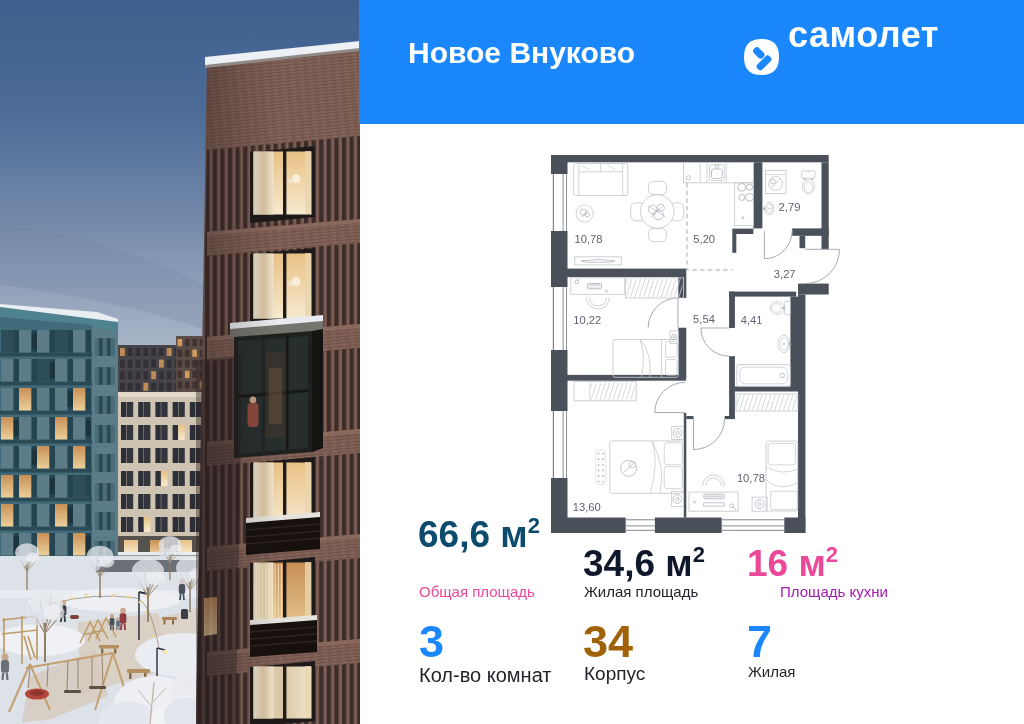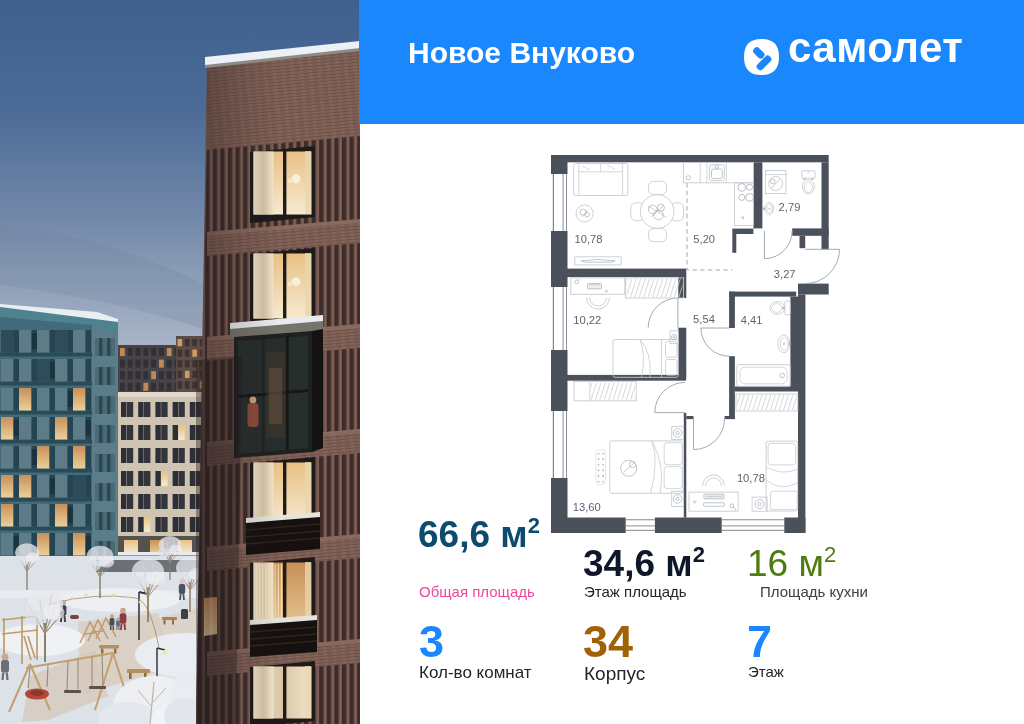--- a/index.html
+++ b/index.html
@@ -651,21 +651,21 @@
 <svg width="240" height="40" viewBox="0 0 240 40" xmlns="http://www.w3.org/2000/svg">
 
 <path d="M17.5 0 C29.5 0 35 6 35 18 C35 30 29.5 36 17.5 36 C5.5 36 0 30 0 18 C0 6 5.5 0 17.5 0 Z" fill="#ffffff"></path>
 
 <rect x="11.2" y="7.6" width="7.2" height="12.6" rx="3.2" fill="#1a87fc" transform="rotate(-45 14.8 13.9)"></rect>
 
 <rect x="16.4" y="15.2" width="7.2" height="17.4" rx="3.2" fill="#1a87fc" transform="rotate(45 20 23.9)"></rect>
 </svg>
 </div>
 
-<div class="abs" style="left:788px;top:27px;color:#ffffff;font-size:42px;font-weight:700;line-height:1;letter-spacing:0.5px">самолет</div>
+<div class="abs" style="left:788px;top:17px;color:#ffffff;font-size:36px;font-weight:700;line-height:1;letter-spacing:0.5px">самолет</div>
 
 <svg width="1024" height="724" viewBox="0 0 1024 724" style="position:absolute;left:0;top:0" xmlns="http://www.w3.org/2000/svg">
     <rect x="551.5" y="155" width="277.2" height="7.3" fill="#4a515b"></rect>
     <rect x="551" y="155" width="16.5" height="19" fill="#4a515b"></rect>
     <g>
       <rect x="552.8" y="174" width="1.2" height="57" fill="#7a828c"></rect>
       <rect x="562.6" y="174" width="1.0" height="57" fill="#8a919a"></rect>
       <rect x="566.0" y="174" width="1.0" height="57" fill="#8a919a"></rect>
     </g>
     <rect x="551" y="231" width="16.5" height="56" fill="#4a515b"></rect>
@@ -990,25 +990,25 @@
     <text x="693.1" y="322.6" font-family="Liberation Sans, sans-serif" font-size="11.2" fill="#5d6470">5,54</text>
     <text x="740.7" y="324.0" font-family="Liberation Sans, sans-serif" font-size="11.2" fill="#5d6470">4,41</text>
     <text x="572.8" y="511.4" font-family="Liberation Sans, sans-serif" font-size="11.2" fill="#5d6470">13,60</text>
     <text x="736.9" y="482.0" font-family="Liberation Sans, sans-serif" font-size="11.2" fill="#5d6470">10,78</text>
   </svg>
 
 <div class="abs" style="left:418px;top:515px;color:#0c4a6e;font-size:37px;font-weight:700;line-height:1">66,6 м<span style="font-size:22px;vertical-align:14px">2</span></div>
 <div class="abs" style="left:419px;top:583px;color:#ec4899;font-size:15px;line-height:1.2">Общая площадь</div>
 
 <div class="abs" style="left:583px;top:544px;color:#0f172a;font-size:37px;font-weight:700;line-height:1">34,6 м<span style="font-size:22px;vertical-align:14px">2</span></div>
-<div class="abs" style="left:584px;top:583px;color:#22252a;font-size:15px;line-height:1.2">Этаж площадь</div>
-
-<div class="abs" style="left:747px;top:544px;color:#4d7c0f;font-size:37px;font-weight:400;line-height:1">16 м<span style="font-size:22px;vertical-align:14px">2</span></div>
-<div class="abs" style="left:760px;top:583px;color:#404040;font-size:15px;line-height:1.2">Площадь кухни</div>
+<div class="abs" style="left:584px;top:583px;color:#22252a;font-size:15px;line-height:1.2">Жилая площадь</div>
+
+<div class="abs" style="left:747px;top:544px;color:#ec4899;font-size:37px;font-weight:700;line-height:1">16 м<span style="font-size:22px;vertical-align:14px">2</span></div>
+<div class="abs" style="left:780px;top:583px;color:#a21caf;font-size:15px;line-height:1.2">Площадь кухни</div>
 
 <div class="abs" style="left:419px;top:619px;color:#1a87fc;font-size:45px;font-weight:700;line-height:1">3</div>
-<div class="abs" style="left:419px;top:663px;color:#22252a;font-size:17px;line-height:1.2">Кол-во комнат</div>
+<div class="abs" style="left:419px;top:663px;color:#22252a;font-size:20px;line-height:1.2">Кол-во комнат</div>
 
 <div class="abs" style="left:583px;top:619px;color:#a16207;font-size:45px;font-weight:700;line-height:1">34</div>
 <div class="abs" style="left:584px;top:663px;color:#22252a;font-size:19px;line-height:1.2">Корпус</div>
 
 <div class="abs" style="left:747px;top:619px;color:#1a87fc;font-size:45px;font-weight:700;line-height:1">7</div>
-<div class="abs" style="left:748px;top:663px;color:#22252a;font-size:15px;line-height:1.2">Этаж</div>
+<div class="abs" style="left:748px;top:663px;color:#22252a;font-size:15px;line-height:1.2">Жилая</div>
 
 </body></html>

